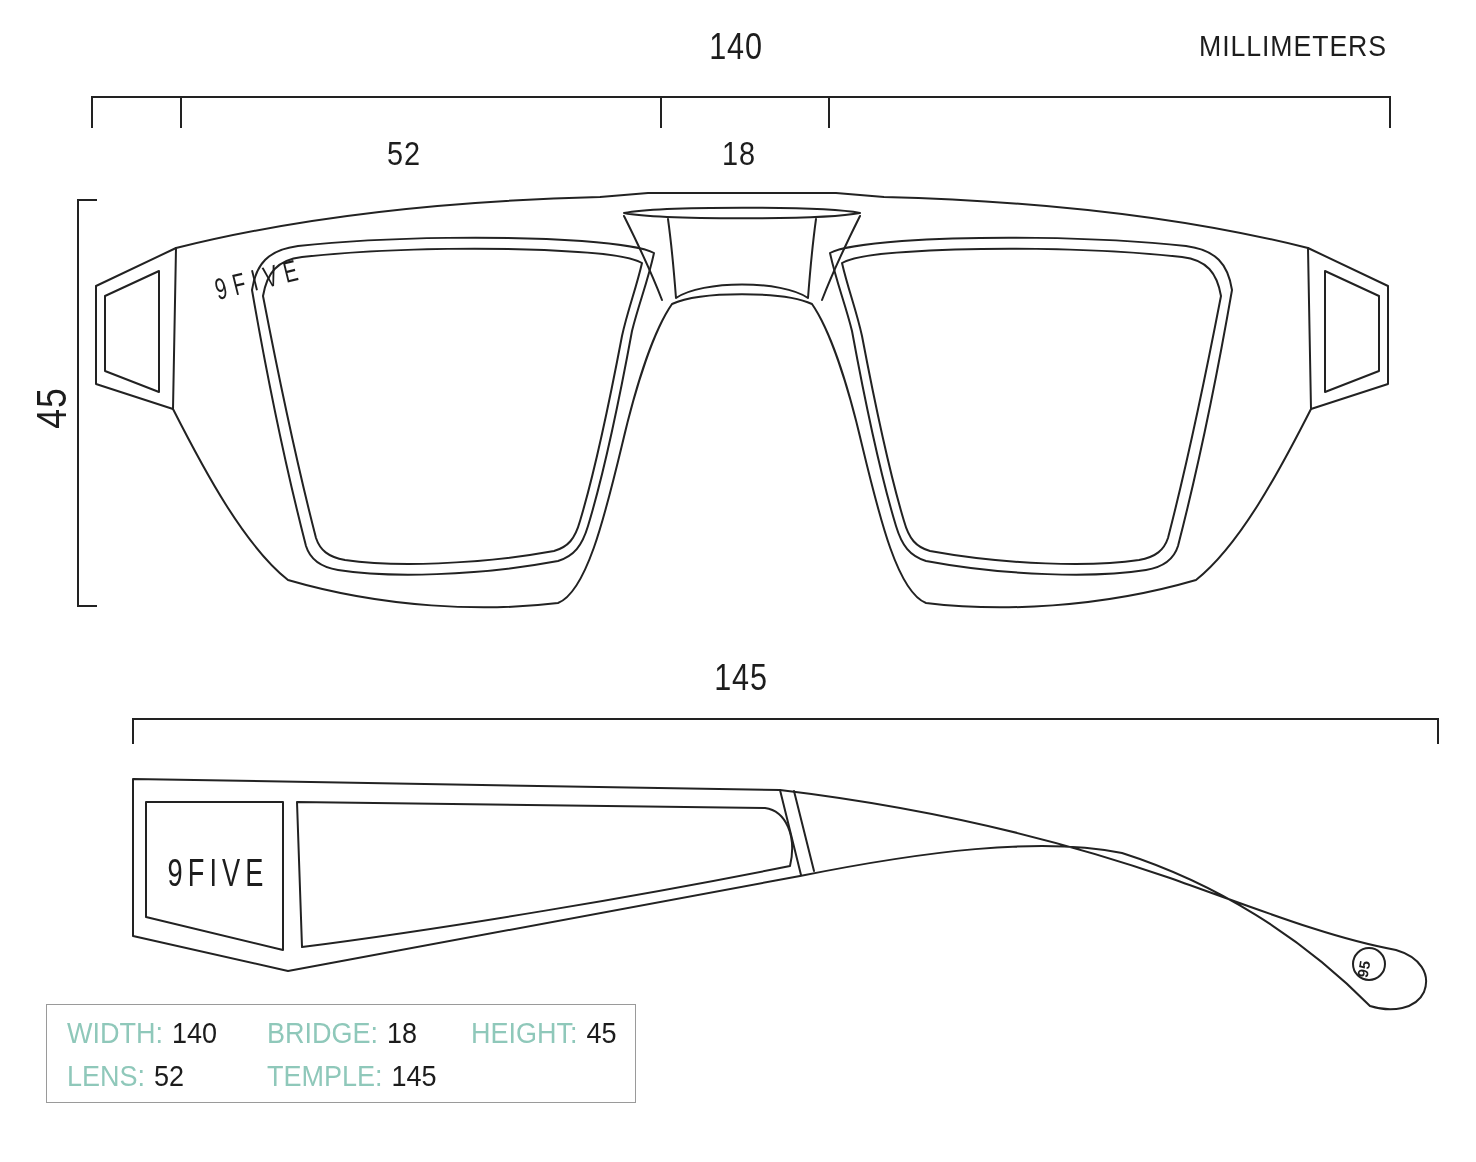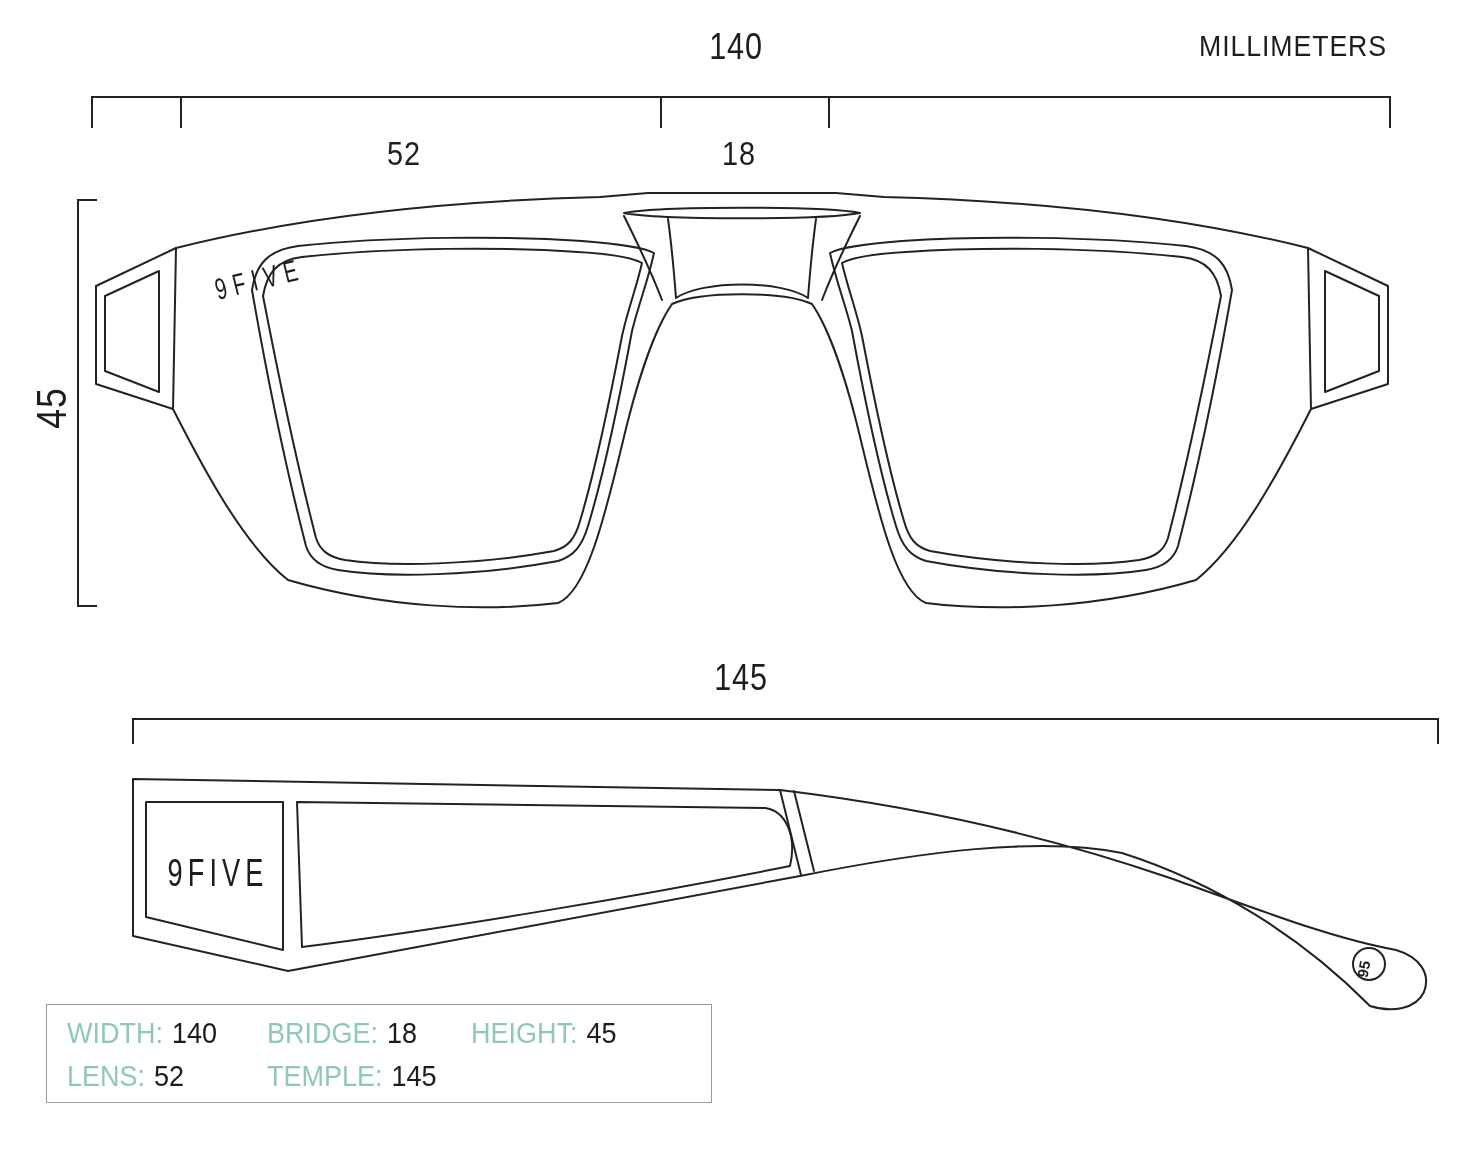--- a/index.html
+++ b/index.html
@@ -7,21 +7,21 @@
         font-family:"Liberation Sans", sans-serif;color:#222;}
   svg{position:absolute;left:0;top:0;}
   .s{fill:none;stroke:var(--line,#222);stroke-width:2;stroke-linejoin:round;stroke-linecap:round;}
   .dim{fill:none;stroke:var(--line,#222);stroke-width:2;stroke-linecap:square;}
   .dim-label{position:absolute;font-size:34px;color:#1d1d1d;white-space:nowrap;
              transform:translate(-50%,-50%) scaleX(.85);letter-spacing:1px;}
   .dim-label.vertical{transform:translate(-50%,-50%) rotate(-90deg) scaleX(.85);font-size:42px;}
   .unit-label{position:absolute;font-size:29px;color:#1d1d1d;white-space:nowrap;
               transform:translate(-50%,-50%) scaleX(.92);letter-spacing:1px;}
   .big{font-size:36px;}
-  #spec-box{position:absolute;left:46px;top:1004px;width:666px;height:99px;
+  #spec-box{position:absolute;left:46px;top:1004px;width:590px;height:99px;
             border:1.5px solid var(--border,#9a9a9a);background:#fff;box-sizing:border-box;}
   .spec-cell{position:absolute;white-space:nowrap;font-size:30px;
              transform:scaleX(.9);transform-origin:0 50%;}
   .spec-label{color:var(--accent,#8fc8ba);}
   .spec-value{color:#1c1c1c;margin-left:10px;}
   .logo-text{fill:#1d1d1d;stroke:none;font-family:"Liberation Sans",sans-serif;}
 </style>
 </head>
 <body>
 

